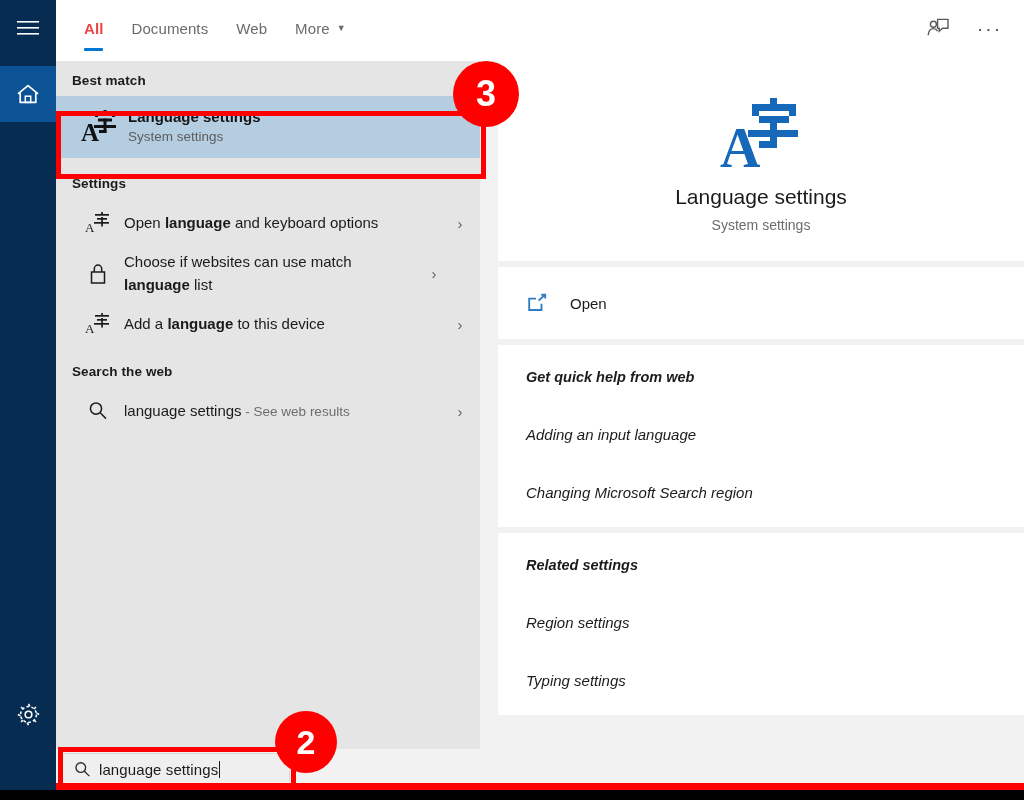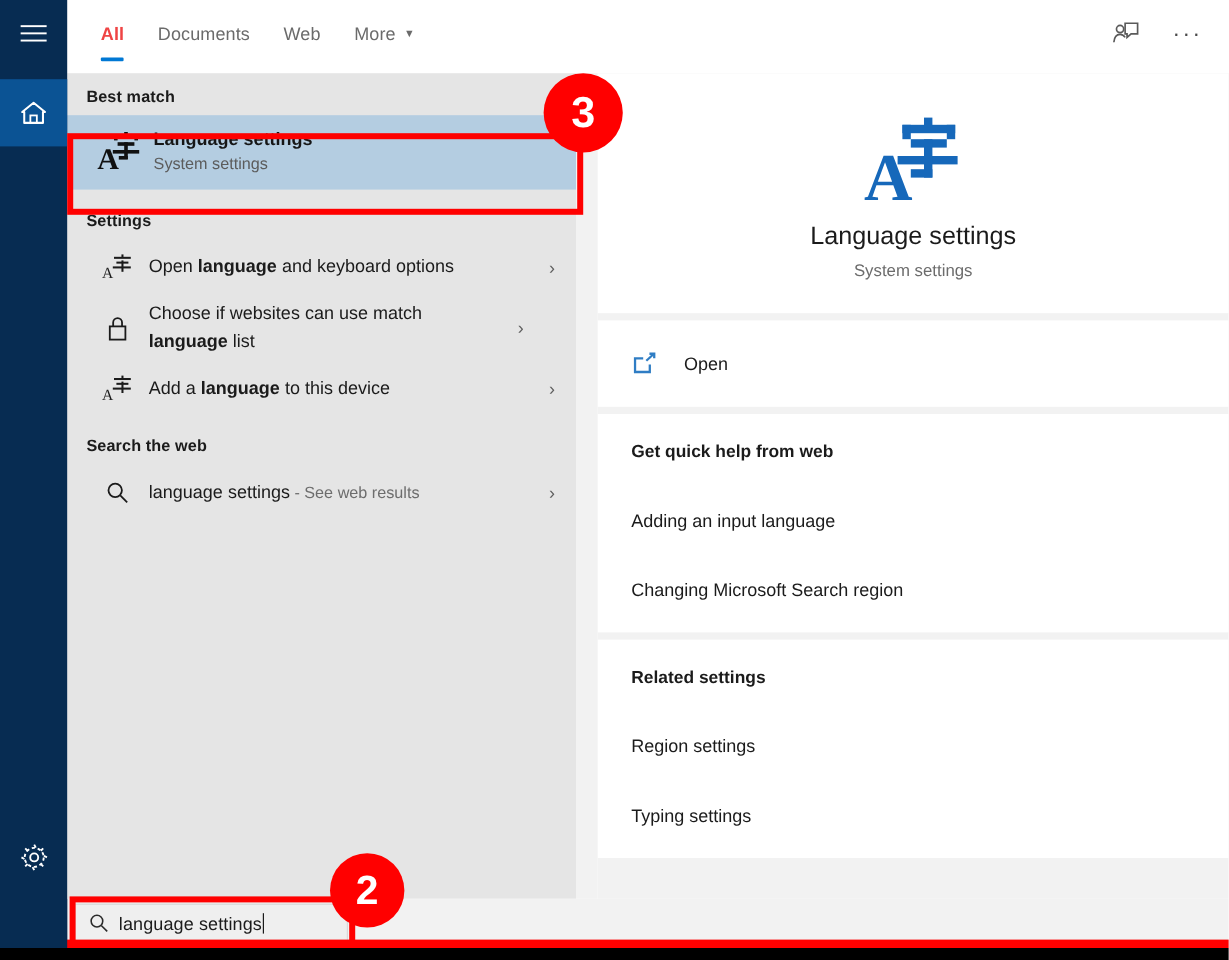--- a/index.html
+++ b/index.html
@@ -115,21 +115,21 @@
 
   .pv-hero { padding: 36px 0 28px; text-align: center; }
   .pv-glyph { height: 74px; display: flex; align-items: center; justify-content: center; }
   .pv-title { font-size: 21px; color: #1b1b1b; margin-top: 14px; }
   .pv-sub { font-size: 14px; color: #6c6c6c; margin-top: 8px; }
 
   .pv-open { display: flex; align-items: center; height: 72px; padding-left: 28px; }
   .pv-open-ico { width: 44px; display: flex; align-items: center; }
   .pv-open-label { font-size: 15px; color: #1b1b1b; }
 
-  .pv-sec { padding: 24px 0 26px 28px; }
+  .pv-sec { padding: 24px 0 26px 28px; font-style: italic; }
   .pv-sec-head { font-size: 14.5px; font-weight: 700; color: #1b1b1b; margin-bottom: 16px; }
   .pv-link { font-size: 15px; color: #1b1b1b; margin-bottom: 16px; margin-top: 41px; }
   .pv-link:last-child { margin-bottom: 0; }
 
   
   .searchbar-row {
     position: absolute; left: 0; top: 749px;
     width: 1024px; height: 41px;
     background: #f2f2f2;
   }

